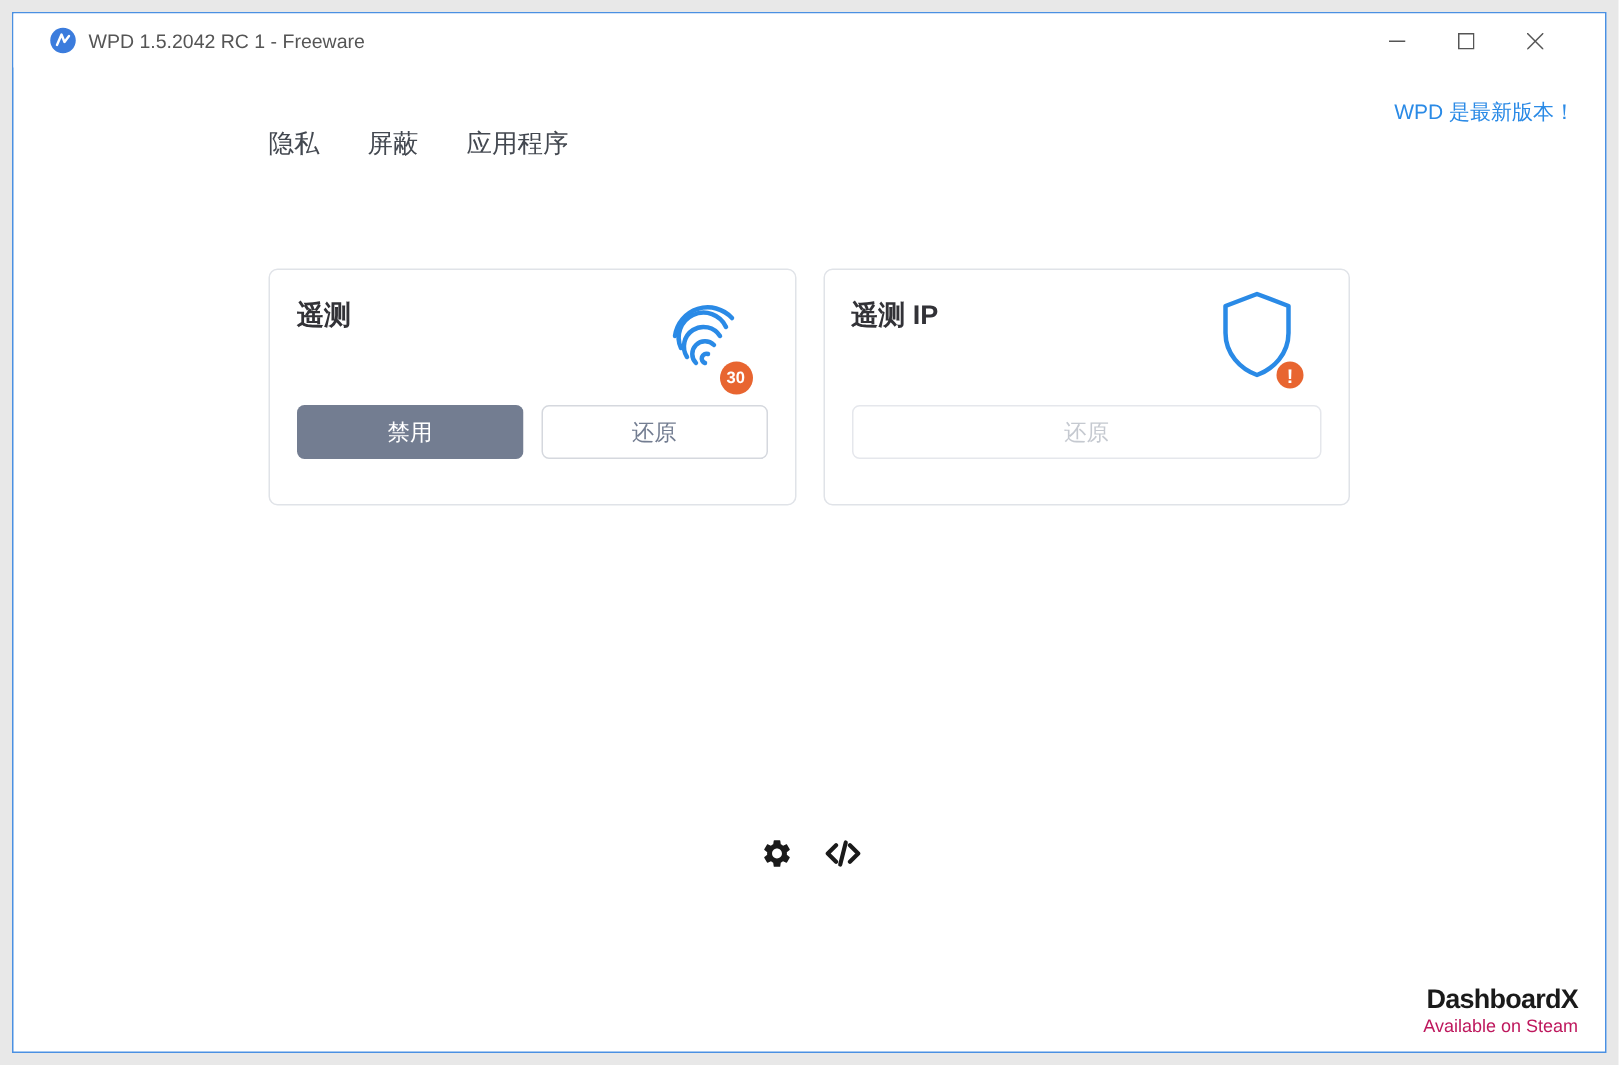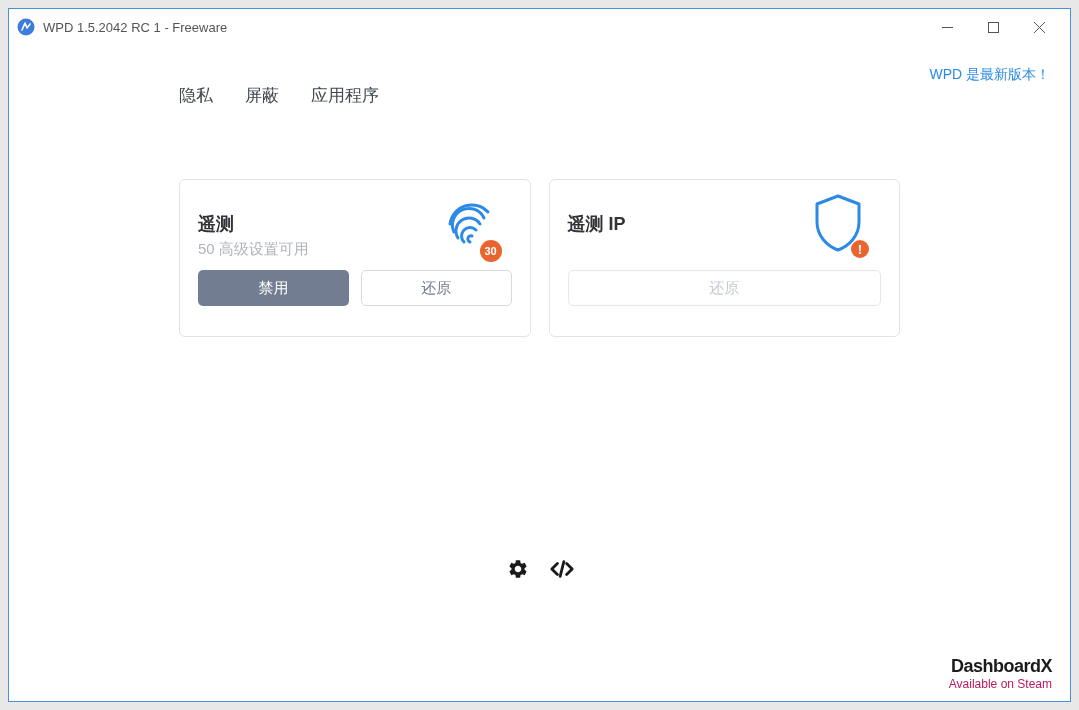--- a/index.html
+++ b/index.html
@@ -24,21 +24,21 @@
       border: 1px solid #4a90e2;
       display: flex;
       flex-direction: column;
       position: relative;
     }
     
     .titlebar {
       height: 36px;
       display: flex;
       align-items: center;
-      padding: 0 8px;
+      padding: 0 24px;
       background: #ffffff;
     }
     
     .titlebar-icon {
       width: 18px;
       height: 18px;
       margin-right: 8px;
       display: flex;
       align-items: center;
       justify-content: center;
@@ -96,21 +96,21 @@
     
     .cards {
       display: flex;
       gap: 18px;
     }
     
     .card {
       flex: 1;
       border: 1px solid #e0e3e8;
       border-radius: 6px;
-      padding: 32px 18px 16px 18px;
+      padding: 18px 18px 16px 18px;
       background: #ffffff;
       position: relative;
       min-height: 158px;
     }
     
     .card-title {
       font-size: 18px;
       font-weight: 600;
       color: #323237;
       margin-bottom: 4px;
@@ -281,21 +281,20 @@
     <div class="tabs">
       <div class="tab">隐私</div>
       <div class="tab">屏蔽</div>
       <div class="tab">应用程序</div>
     </div>
 
     <div class="cards">
 
       <div class="card">
         <div class="card-title">遥测</div>
-        <div class="card-subtitle">50 高级设置可用</div>
         <div class="card-icon" style="position:absolute;">
           <svg width="58" height="62" viewBox="0 0 58 62">
             <g fill="none" stroke="#2a8ae6" stroke-width="3" stroke-linecap="round">
               <path d="M 10 32 A 22 22 0 0 1 48 20"></path>
               <path d="M 14 40 A 16 16 0 0 1 44 26"></path>
               <path d="M 18 46 A 11 11 0 0 1 40 32"></path>
               <path d="M 24 50 A 6 6 0 0 1 36 38"></path>
               <path d="M 30 50 A 2 2 0 0 1 32 44"></path>
             </g>
           </svg>

